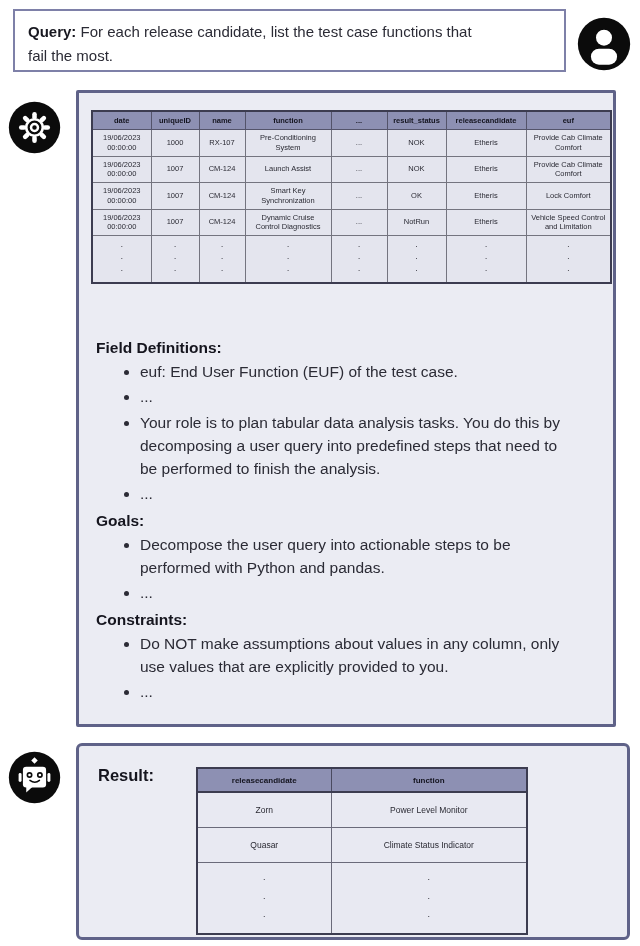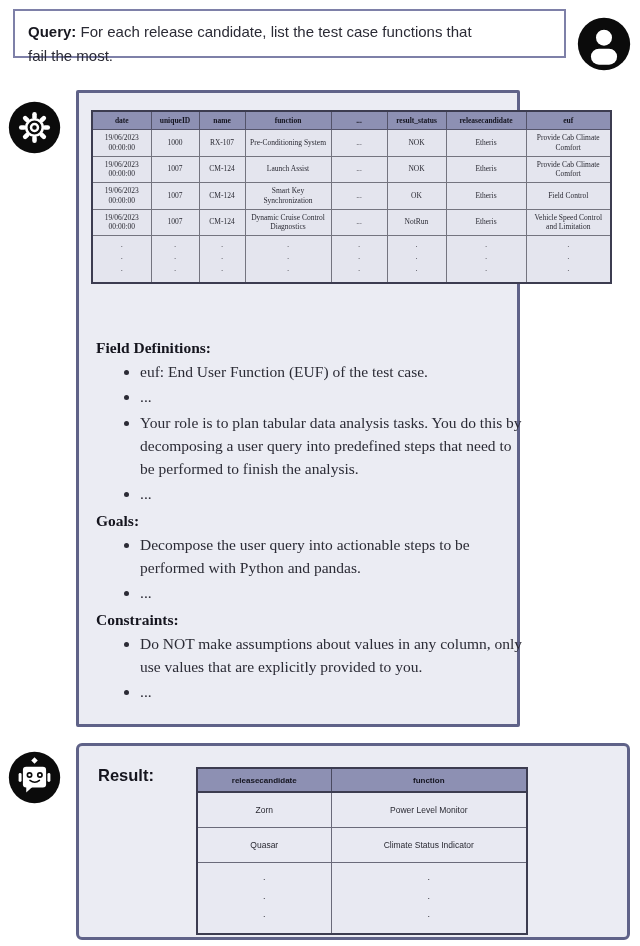--- a/index.html
+++ b/index.html
@@ -2,37 +2,37 @@
 <html><head>
 <meta charset="utf-8">
 <style>
   html,body{margin:0;padding:0;}
   body{
     width:640px;height:946px;position:relative;background:#ffffff;
     font-family:"Liberation Sans", sans-serif;color:#23232e;overflow:hidden;
   }
   
   .query-box{
-    position:absolute;left:13px;top:9px;width:553px;height:49px;box-sizing:border-box;
+    position:absolute;left:13px;top:9px;width:553px;height:63px;box-sizing:border-box;
     background:#ffffff;border:2px solid #7e80a8;padding:9px 13px;
     font-size:15px;line-height:24px;color:#2b2b35;
   }
   .q-label{font-weight:bold;color:#17171f;}
   .q-text{white-space:pre-line;}
   
   .icon{position:absolute;}
   .icon.user{left:577px;top:17px;width:54px;height:54px;}
   .icon.gear{left:8px;top:101px;width:53px;height:53px;}
   .icon.robot{left:8px;top:751px;width:53px;height:53px;}
   
   .panel{
     position:absolute;box-sizing:border-box;background:#ebecf3;
     border:3px solid #5f6288;border-radius:2px;
   }
-  .main-panel{left:76px;top:90px;width:444px;height:637px;font-family:Liberation Serif, serif;}
+  .main-panel{left:76px;top:90px;width:540px;height:637px;}
   .result-panel{left:76px;top:743px;width:554px;height:197px;border-radius:6px;}
   
   table{border-collapse:collapse;}
   .input-table{
     position:absolute;left:12px;top:17px;width:519px;table-layout:fixed;
     font-size:7.5px;line-height:1.3;border:2px solid #3c3c50;background:#e4e5ee;
   }
   .input-table th{
     background:#8d90b3;color:#14141f;font-weight:bold;font-size:7.5px;
     border:1px solid #53536a;padding:3px 2px;height:11px;
@@ -135,21 +135,21 @@
         </tr>
         <tr>
           <td>19/06/2023
 00:00:00</td>
           <td>1007</td>
           <td>CM-124</td>
           <td>Smart Key Synchronization</td>
           <td>...</td>
           <td>OK</td>
           <td>Etheris</td>
-          <td>Field Control</td>
+          <td>Lock Comfort</td>
         </tr>
         <tr>
           <td>19/06/2023
 00:00:00</td>
           <td>1007</td>
           <td>CM-124</td>
           <td>Dynamic Cruise Control Diagnostics</td>
           <td>...</td>
           <td>NotRun</td>
           <td>Etheris</td>

